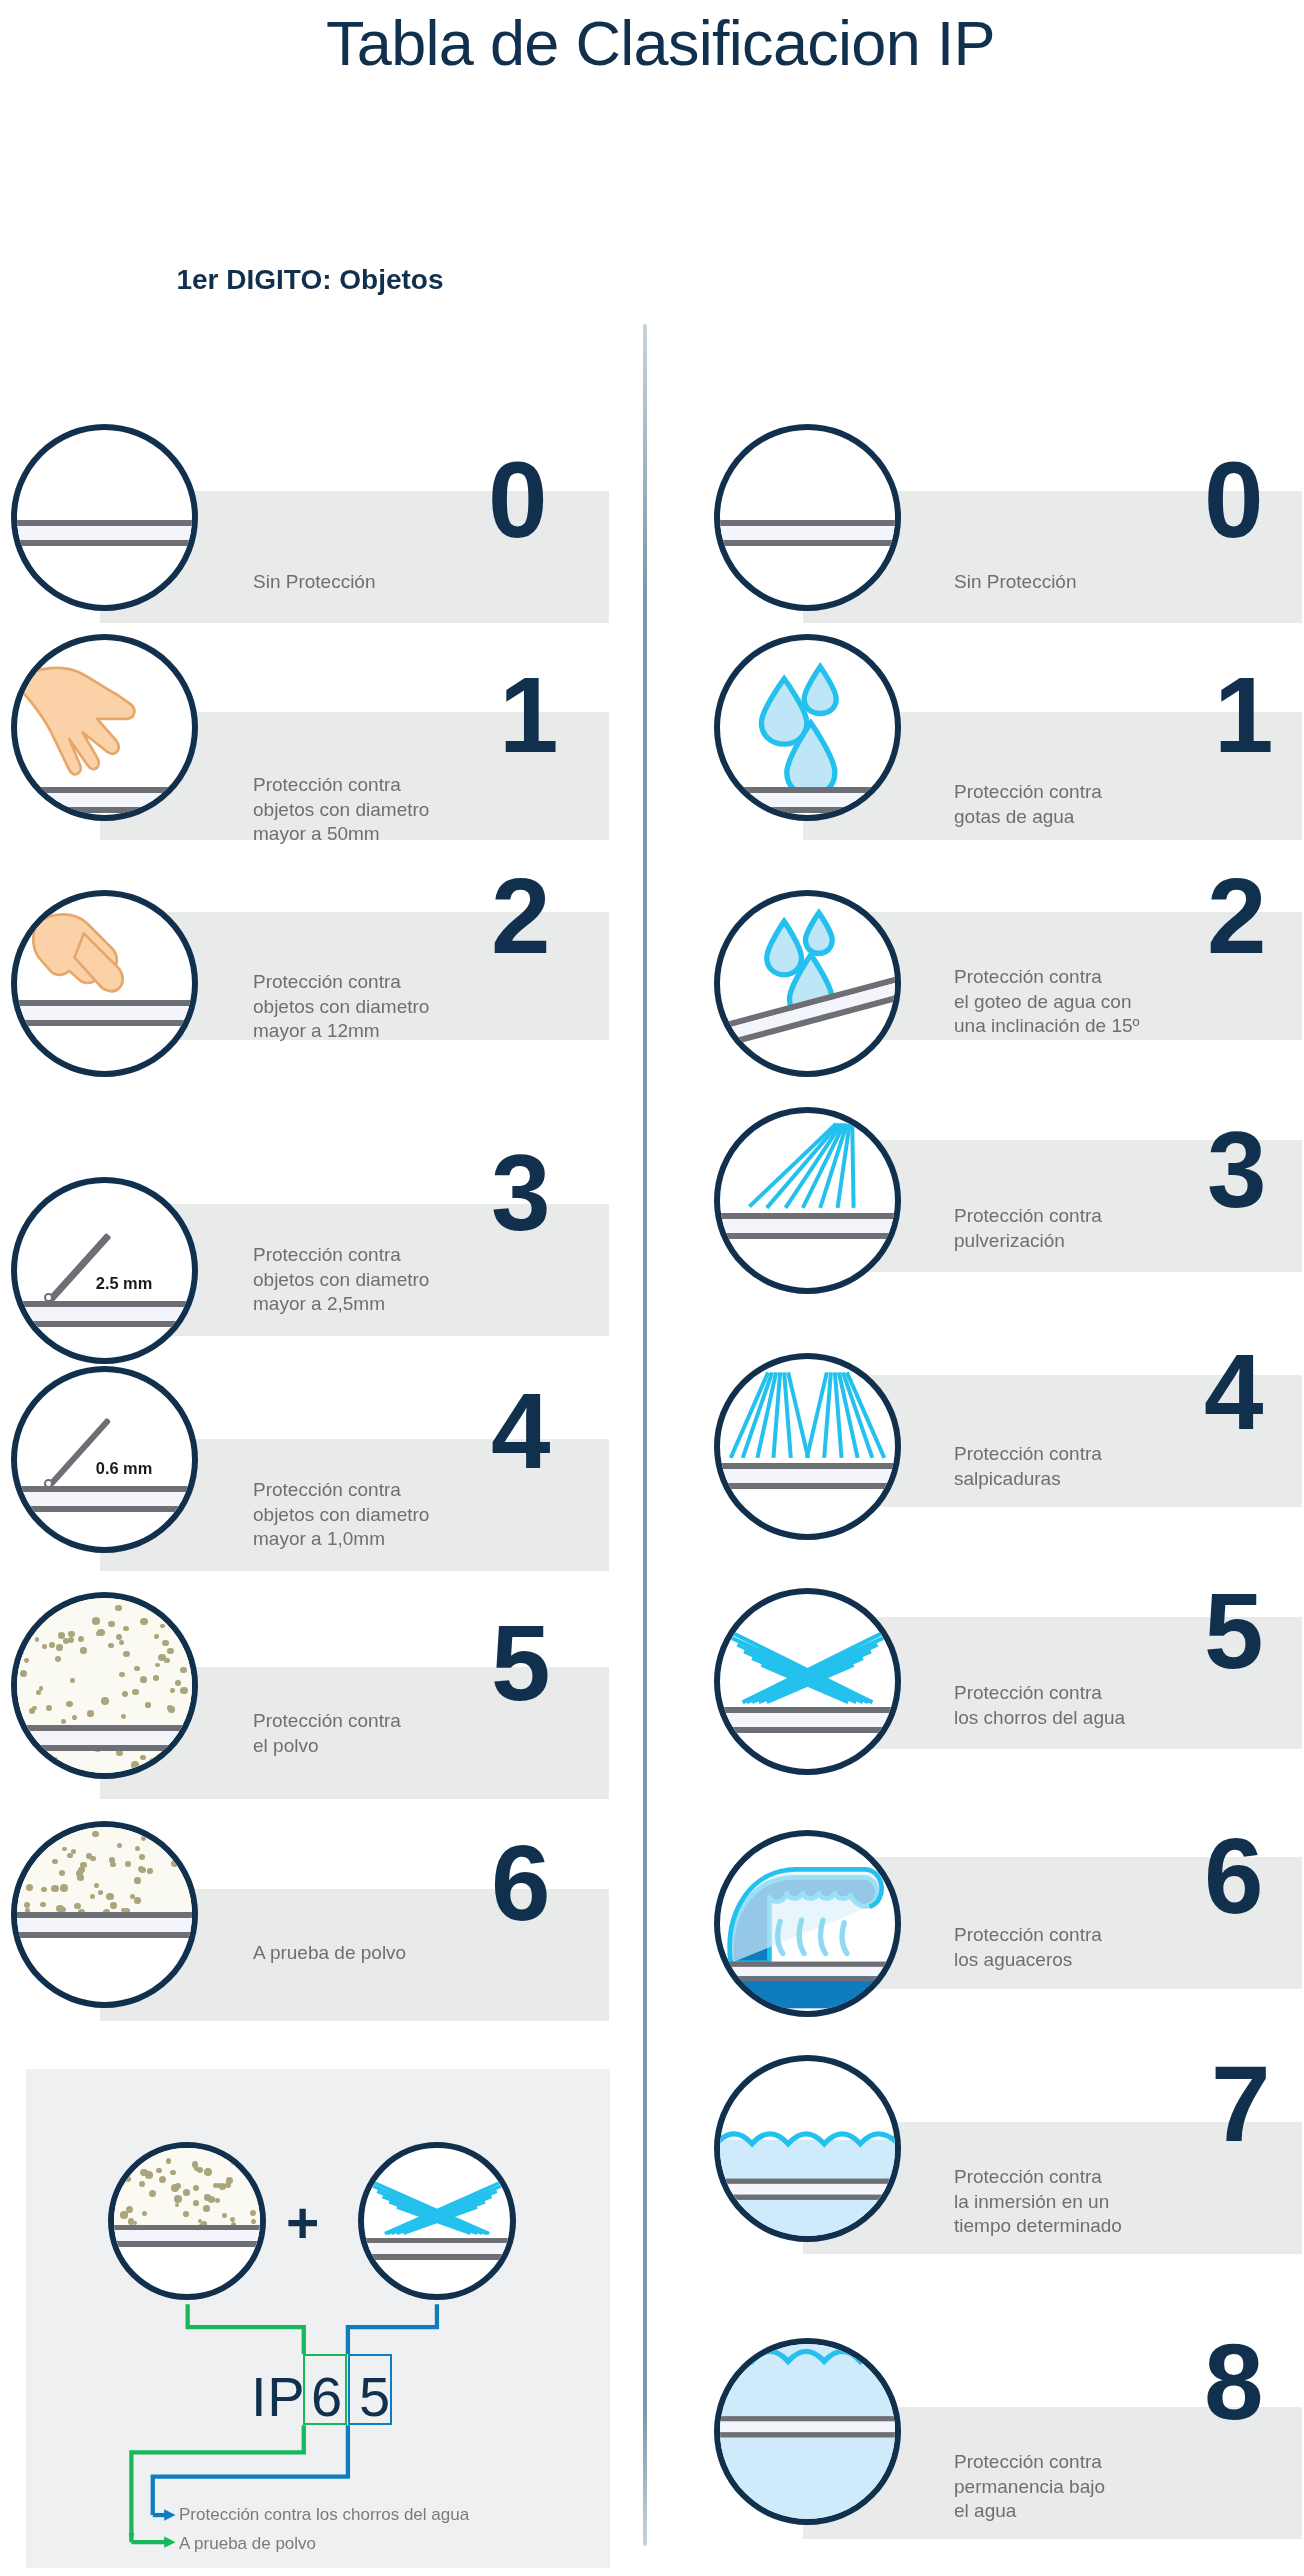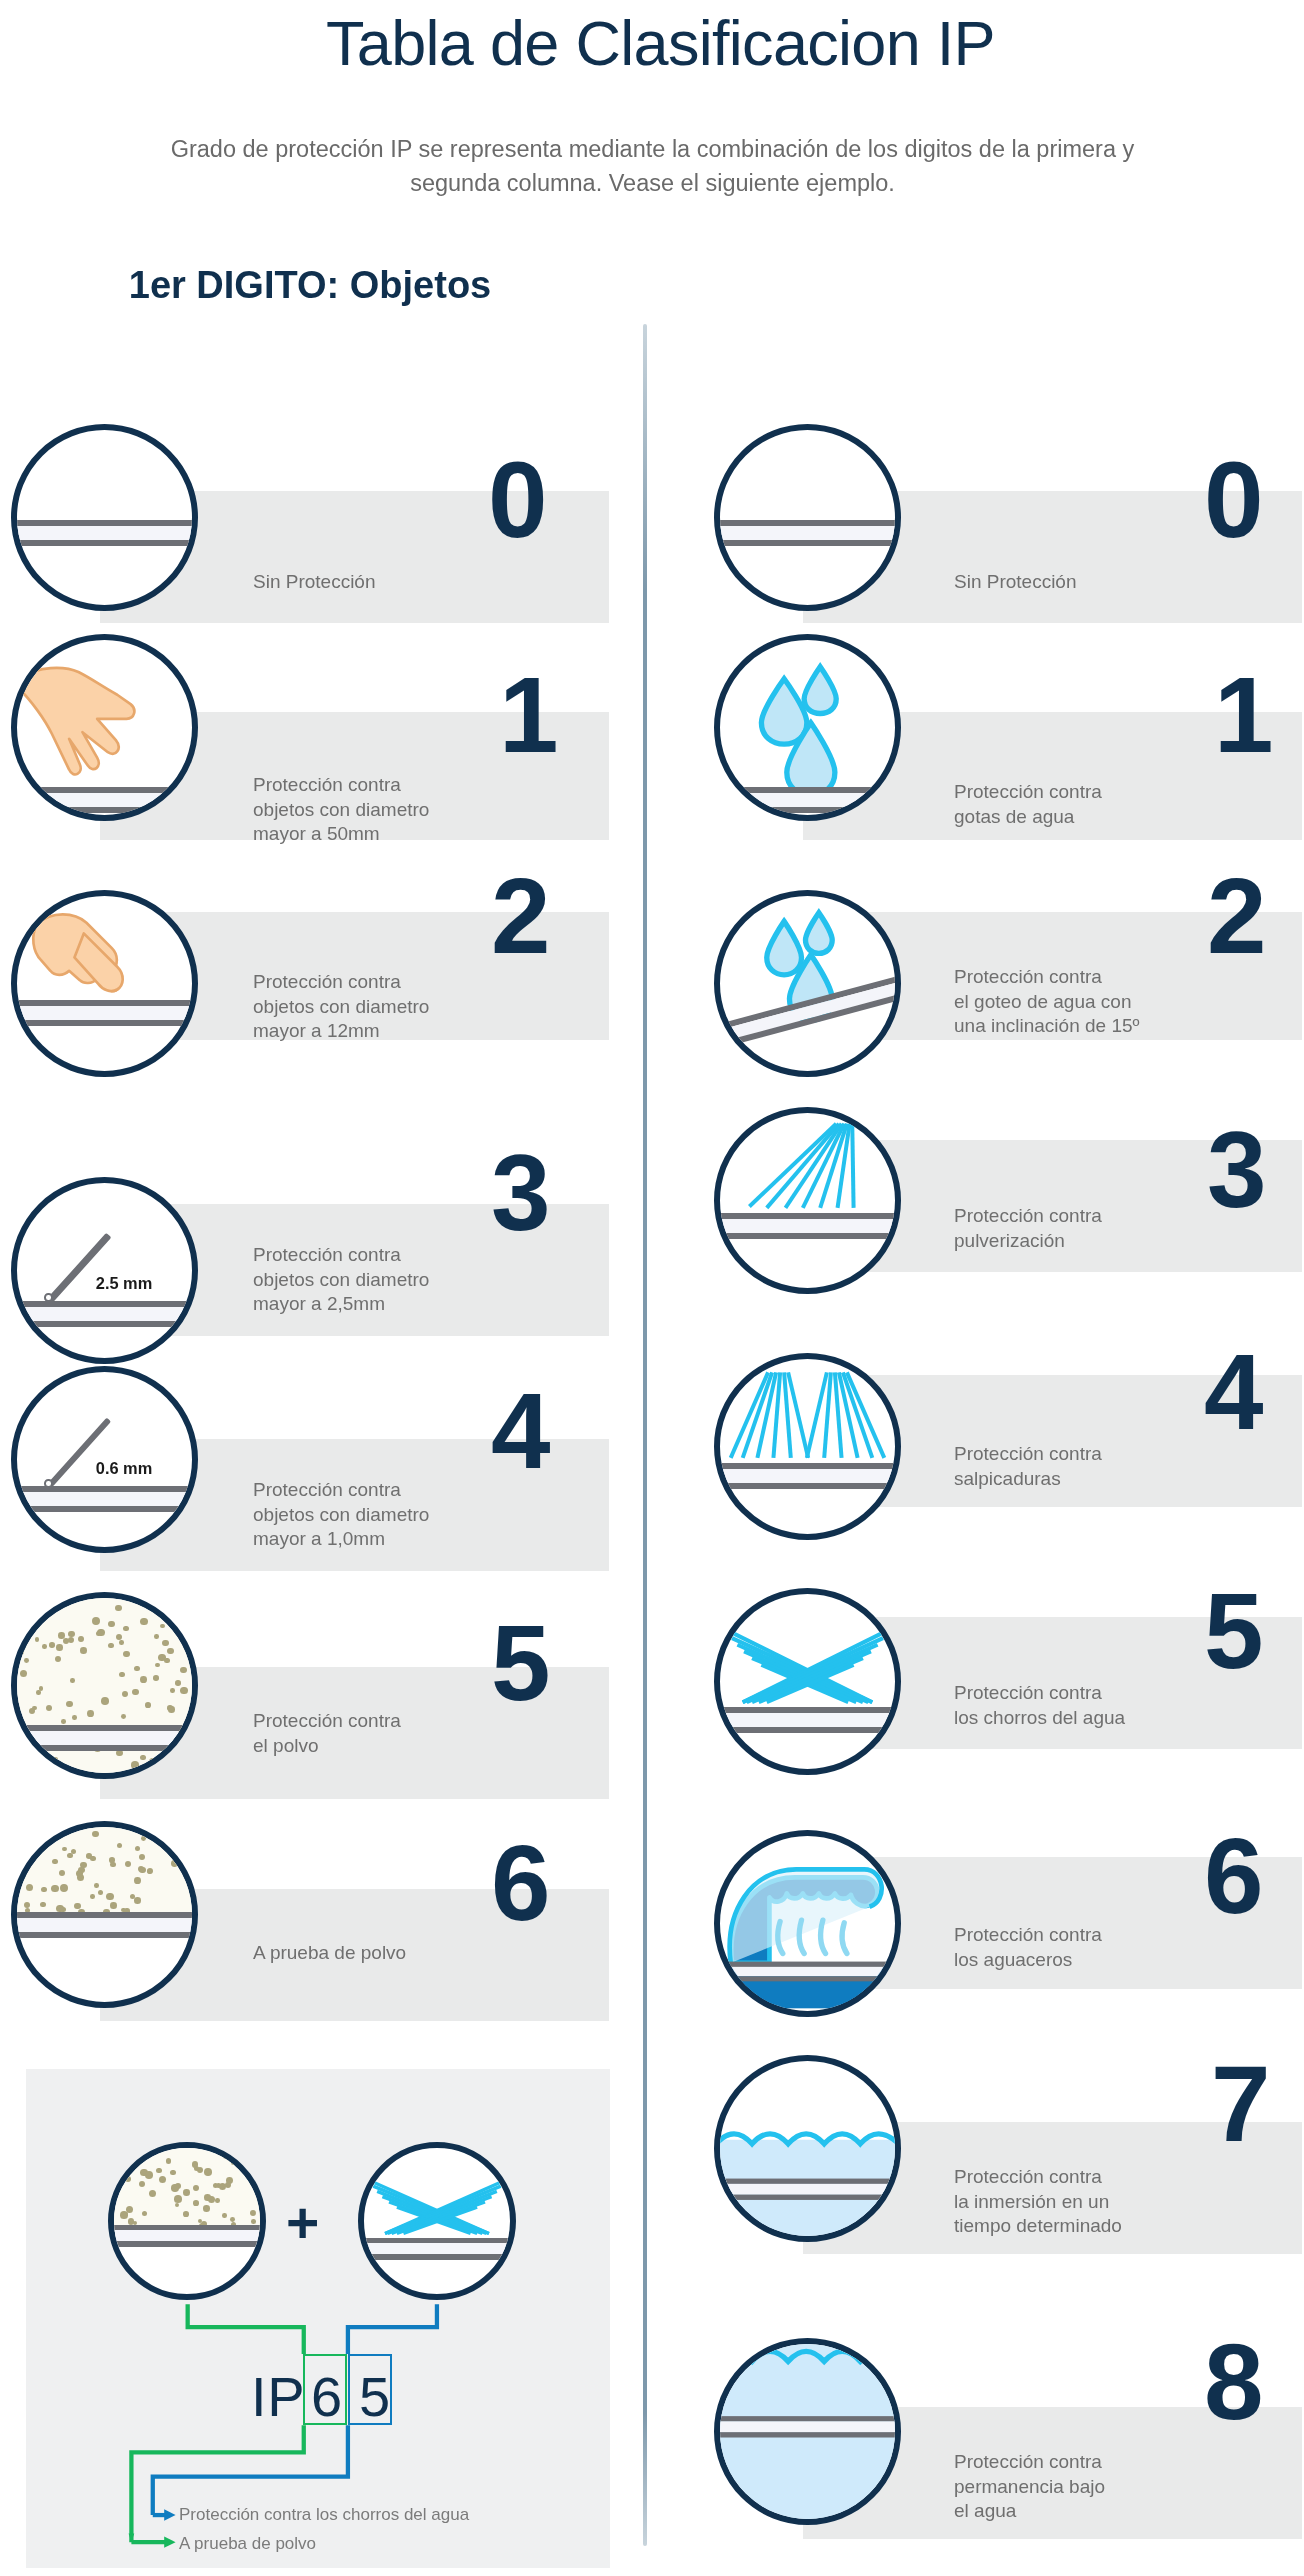--- a/index.html
+++ b/index.html
@@ -19,21 +19,21 @@
     color:#10304e;
   }
   .subtitle {
     position:absolute; left:50%; transform:translateX(-50%); top:132px;
     width:1054px; text-align:center;
     font-size:23.5px; line-height:1.45; color:#6a6a6a;
   }
 
   
   .colhead { position:absolute; text-align:center; }
-  .colhead .h1 { font-size:38px; font-weight:700; color:#10304e; white-space:nowrap; }
+  .colhead .h1 { font-size:28px; font-weight:700; color:#10304e; white-space:nowrap; }
   .colhead .h2 { font-size:22px; color:#7b7b7b; margin-top:13px; white-space:nowrap; }
 
   .divider {
     position:absolute; left:643px; top:324px; width:4.3px; height:2222px;
     background: linear-gradient(to bottom,#c8d4dc 0%, #7d98ab 12%, #7d98ab 94%, #c8d4dc 100%);
     border-radius:2.1px;
   }
 
   
   .band { position:absolute; background:#e9eaea; }
@@ -70,21 +70,20 @@
   .ipstr { position:absolute; font-size:56px; color:#10304e; letter-spacing:0.7px; }
   .ipbox { position:absolute; }
   .exlabel { position:absolute; font-size:17px; color:#7b7b7b; white-space:nowrap; }
 </style>
 </head>
 <body>
 
 <div class="page">
 
   <div class="title">Tabla de Clasificacion IP</div>
-  <div class="subtitle">Grado de protección IP se representa mediante la combinación de los digitos de la primera y segunda columna. Vease el siguiente ejemplo.</div>
 
   <div class="colhead" style="left:28.5px; top:264px; width:563px;">
     <div class="h1">1er DIGITO: Objetos</div>
   </div>
   <div class="colhead" style="left:684px; top:264px; width:591px;">
   </div>
 
   <div class="divider"></div>
 
   <div class="band" style="left:100px; top:491px; width:509px; height:132px;"></div>

